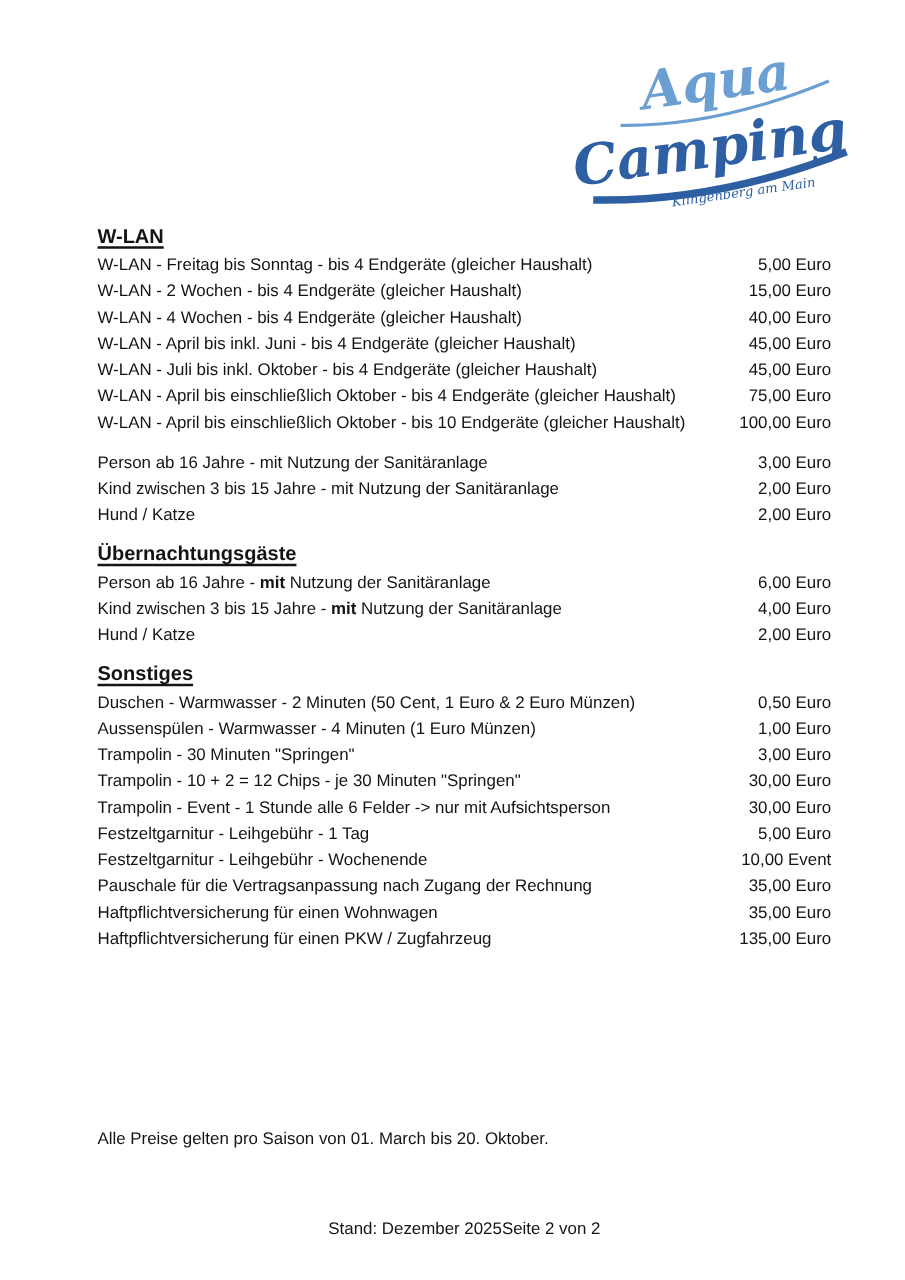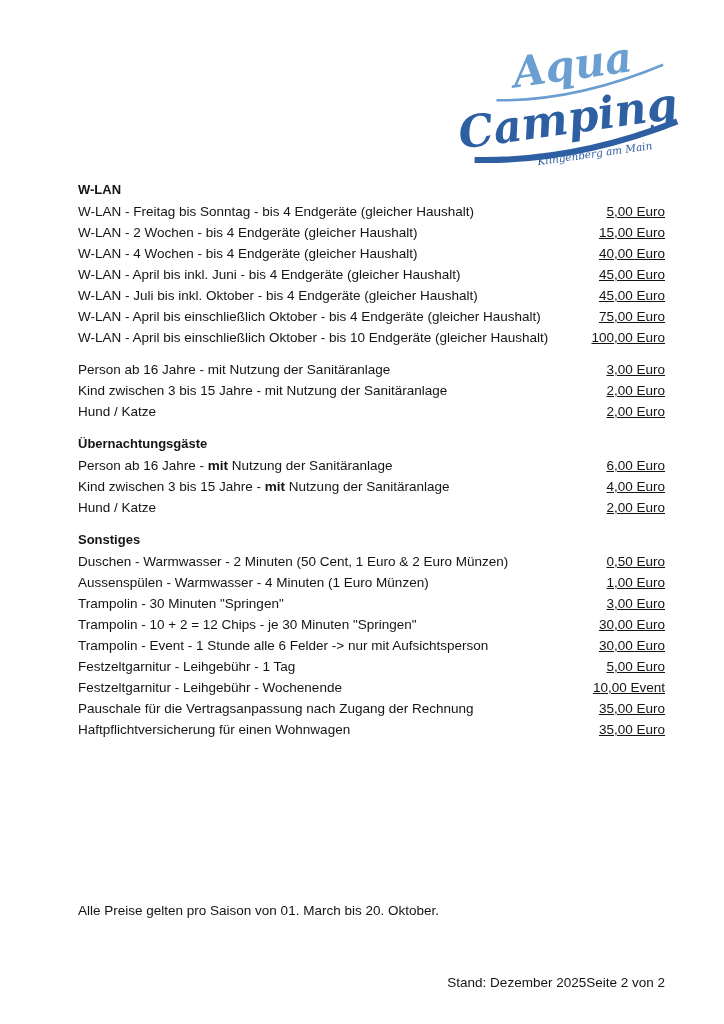--- a/index.html
+++ b/index.html
@@ -25,51 +25,52 @@
   .logo-sub   { font-family: "DejaVu Serif", serif; font-style: italic; }
   
   .content {
     position: absolute;
     left: 78px;
     top: 179px;
     width: 587px;
   }
   .section { margin-bottom: 11px; }
   .section-heading {
-    font-size: 13px;
+    font-size: 16px;
     font-weight: bold;
+    text-decoration: underline;
     text-decoration-thickness: 1.5px;
     text-underline-offset: 3px;
     line-height: 21px;
     margin: 0 0 1px 0;
     color: #141414;
   }
   .row {
     display: flex;
     justify-content: space-between;
     align-items: baseline;
     line-height: 21px;
     font-size: 13.5px;
   }
   .row .label { text-align: center; padding-right: 12px; }
-  .row .price { text-align: right; white-space: nowrap; text-decoration: underline; }
+  .row .price { text-align: right; white-space: nowrap; }
   .note {
     position: absolute;
     left: 78px;
     top: 902px;
     font-size: 13.5px;
     line-height: 18px;
   }
   .footer {
     position: absolute;
     left: 78px;
     right: 59px;
     top: 974px;
     display: flex;
-    justify-content: flex-end;
+    justify-content: center;
     font-size: 13.5px;
     line-height: 18px;
   }
   strong { font-weight: bold; }
 </style>
 </head>
 <body>
 
 <div class="page">
 
@@ -181,20 +182,24 @@
           <span class="price">10,00 Event</span>
         </div>
       <div class="row">
           <span class="label">Pauschale für die Vertragsanpassung nach Zugang der Rechnung</span>
           <span class="price">35,00 Euro</span>
         </div>
       <div class="row">
           <span class="label">Haftpflichtversicherung für einen Wohnwagen</span>
           <span class="price">35,00 Euro</span>
         </div>
+      <div class="row">
+          <span class="label">Haftpflichtversicherung für einen PKW / Zugfahrzeug</span>
+          <span class="price">135,00 Euro</span>
+        </div>
     </div>
 
   </div>
 
   <div class="note">Alle Preise gelten pro Saison von 01. March bis 20. Oktober.</div>
 
   <div class="footer">
     <span>Stand: Dezember 2025</span>
     <span>Seite 2 von 2</span>
   </div>

